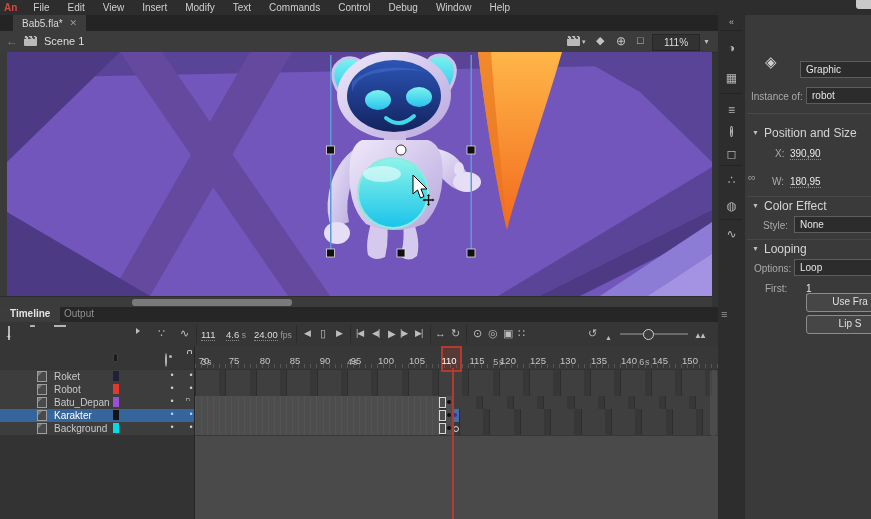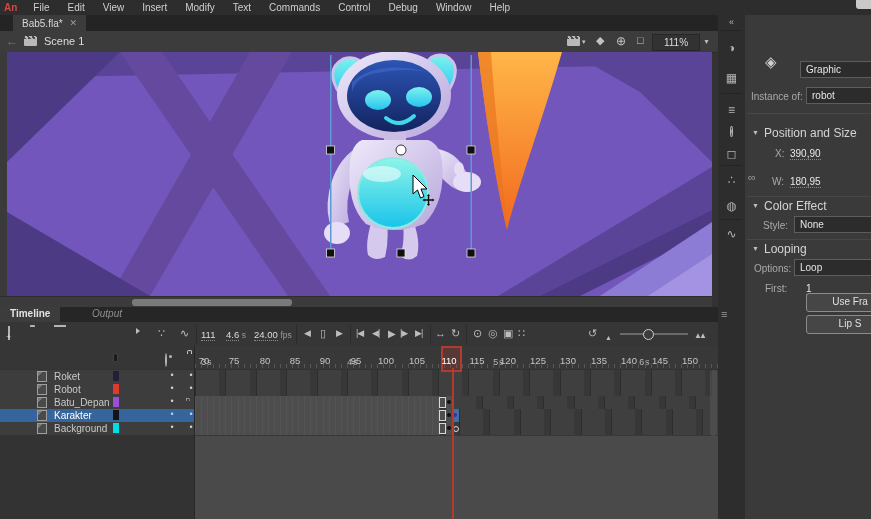--- a/index.html
+++ b/index.html
@@ -299,21 +299,21 @@
     <span class="abs plabel" style="left:9px;top:248px;">Options:</span>
     <div class="pbox" style="left:49px;top:244px;width:76px;">Loop</div>
     <span class="abs plabel" style="left:20px;top:268px;">First:</span>
     <span class="abs pvalue hot" style="left:61px;top:268px;">1</span>
     <div class="pbtn" style="left:61px;top:278px;width:70px;">Use Fra</div>
     <div class="pbtn" style="left:61px;top:300px;width:70px;">Lip S</div>
   </div>
 
   <div class="abs tltabbar">
     <span class="tltab active" style="left:0;">Timeline</span>
-    <span class="tltab idle" style="left:82px;font-style:italic;">Output</span>
+    <span class="tltab idle" style="left:54px;">Output</span>
   </div>
 
   <div class="abs tlbar">
     <span class="tbic" style="left:8px;"><span class="nlayer"></span></span>
     <span class="tbic" style="left:30px;"><span class="fold"></span></span>
     <span class="tbic" style="left:54px;"><span class="trash"></span></span>
     <span class="tbic" style="left:136px;"><span class="cam"></span></span>
     <span class="tbic" style="left:158px;"><span class="activebox"></span><span>∵</span></span>
     <span class="tbic" style="left:180px;">∿</span>
     <span class="tbsep" style="left:196px;"></span>

